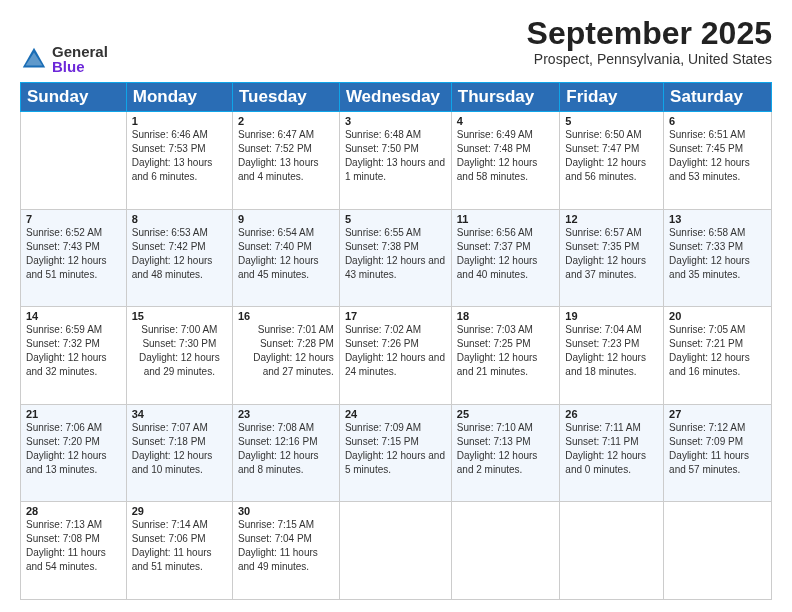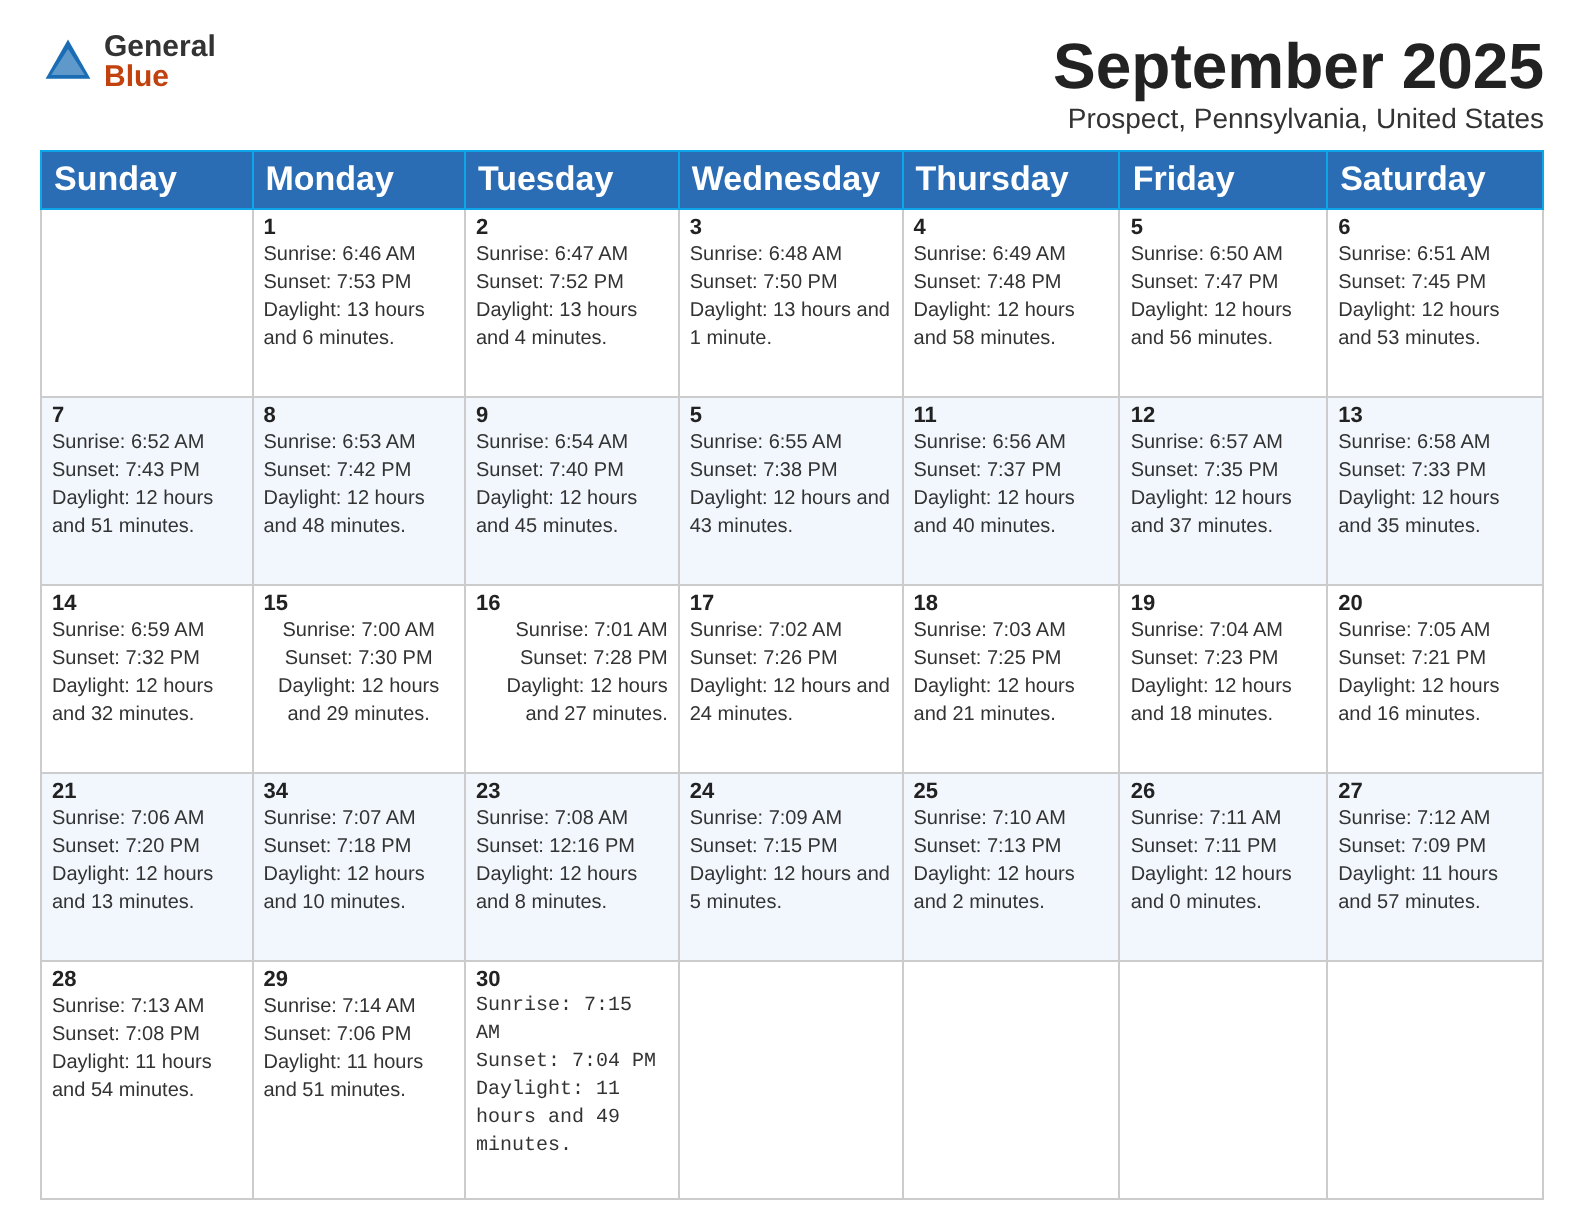--- a/index.html
+++ b/index.html
@@ -20,35 +20,36 @@
     .header {
       display: flex;
       align-items: flex-start;
       justify-content: space-between;
       margin-bottom: 8px;
     }
     .logo {
       display: flex;
       align-items: center;
       gap: 4px;
+      margin-top: 28px;
     }
     .logo-text {
       display: flex;
       flex-direction: column;
       line-height: 1;
     }
     .logo-general {
       font-size: 15px;
       font-weight: bold;
       color: #333;
     }
     .logo-blue {
       font-size: 15px;
       font-weight: bold;
-      color: #c2410c;
+      color: #6d28d9;
     }
     .logo-icon {
       width: 28px;
       height: 28px;
     }
     .title-area {
       text-align: right;
     }
     .month-title {
       font-size: 32px;
@@ -316,21 +317,21 @@
 Daylight: 11 hours and 54 minutes.</div>
           </td>
           <td>
             <div class="day-number">29</div>
             <div class="day-info" style="white-space: pre-line;">Sunrise: 7:14 AM
 Sunset: 7:06 PM
 Daylight: 11 hours and 51 minutes.</div>
           </td>
           <td>
             <div class="day-number">30</div>
-            <div class="day-info" style="white-space: pre-line; font-family: Liberation Mono, monospace;">Sunrise: 7:15 AM
+            <div class="day-info" style="white-space: pre-line;">Sunrise: 7:15 AM
 Sunset: 7:04 PM
 Daylight: 11 hours and 49 minutes.</div>
           </td>
           <td class="empty-cell"></td>
           <td class="empty-cell"></td>
           <td class="empty-cell"></td>
           <td class="empty-cell"></td>
         </tr>
       </tbody>
   </table>

